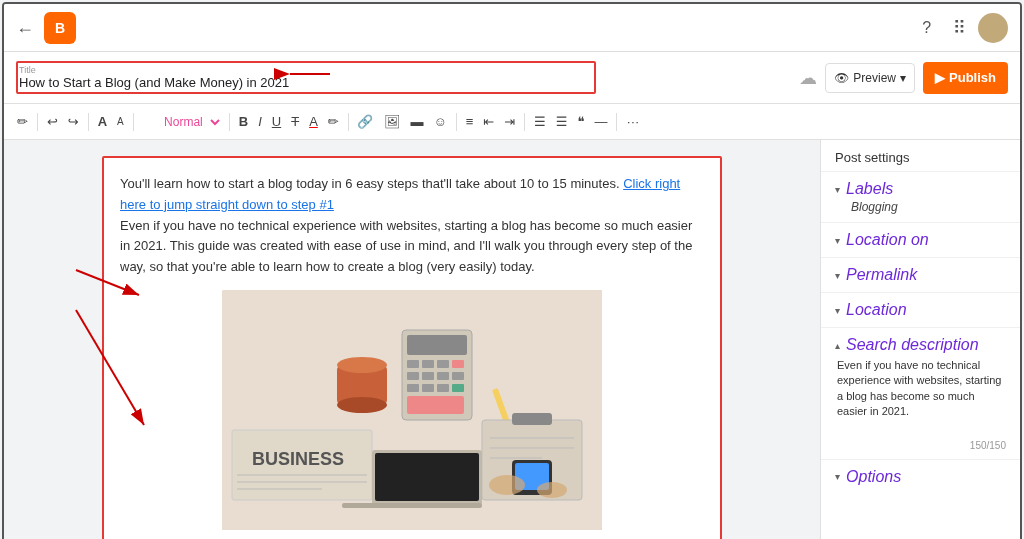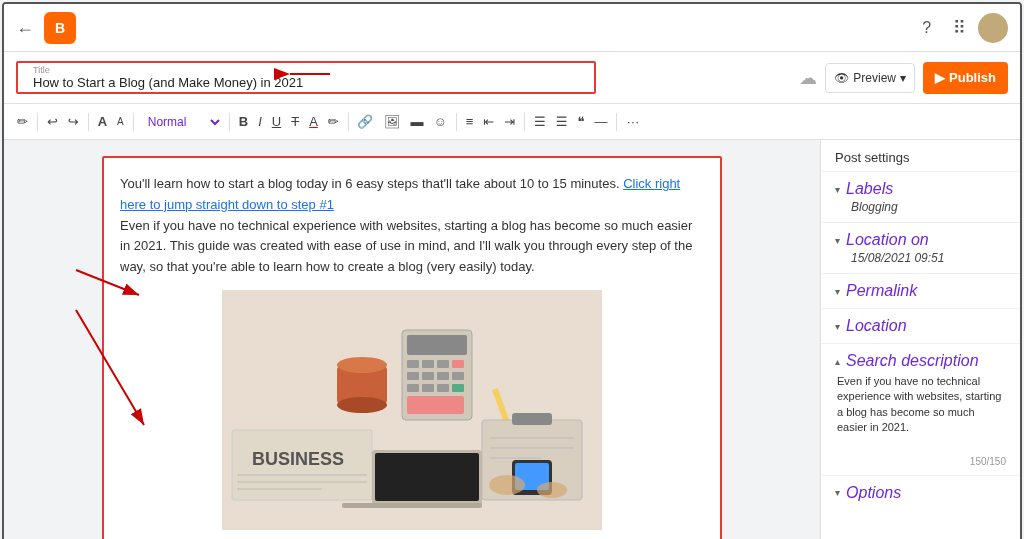--- a/index.html
+++ b/index.html
@@ -51,21 +51,21 @@
       align-items: center;
       border-bottom: 1px solid #e0e0e0;
       gap: 8px;
       height: 52px;
     }
     .title-input-wrap {
       flex: 1;
       display: flex;
       flex-direction: column;
       border: 2px solid #e53935;
-      padding: 2px 15px;
+      padding: 2px 1px;
       border-radius: 2px;
       max-width: 580px;
     }
     .title-label {
       font-size: 9px; color: #999;
     }
     .title-input {
       border: none; outline: none;
       font-size: 13px; color: #222;
       background: transparent;
@@ -102,22 +102,22 @@
       height: 36px;
       flex-wrap: nowrap;
     }
     .toolbar-btn {
       background: none; border: none; cursor: pointer;
       font-size: 13px; color: #444; padding: 2px 3px;
       border-radius: 2px;
     }
     .toolbar-separator { width: 1px; background: #ddd; height: 18px; margin: 0 2px; }
     .toolbar-select {
-      border: none; background: none; font-size: 12px; color: #6d28d9;
-      cursor: pointer; padding: 2px 4px;
+      border: none; background: none; font-size: 12px; color: #ec4899;
+      cursor: pointer; padding: 2px 4px; text-align: right;
     }
 
     
     .main {
       display: flex;
       height: calc(539px - 48px - 52px - 36px);
     }
 
     
     .editor-area {
@@ -377,21 +377,20 @@
           
           
         </div>
       </div>
 
       <div class="sidebar-section">
         <div class="sidebar-section-header">
           <span class="chevron">▾</span>
           <span class="section-label">Location on</span>
         </div>
-        <div class="section-value">15/08/2021 09:51</div>
       </div>
 
       <div class="sidebar-section">
         <div class="sidebar-section-header">
           <span class="chevron">▾</span>
           <span class="section-label">Permalink</span>
         </div>
       </div>
 
       <div class="sidebar-section">

